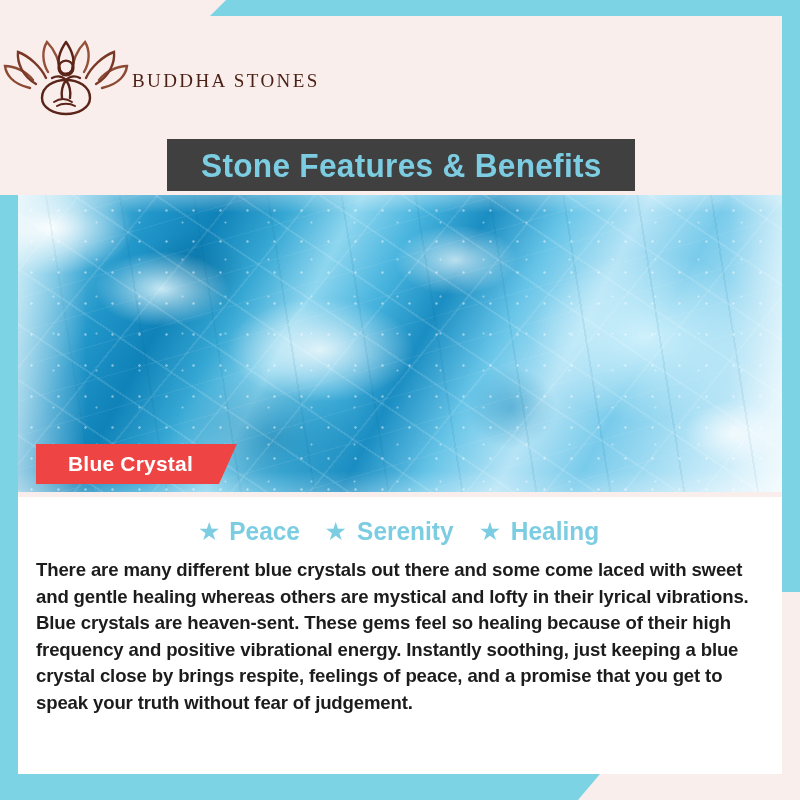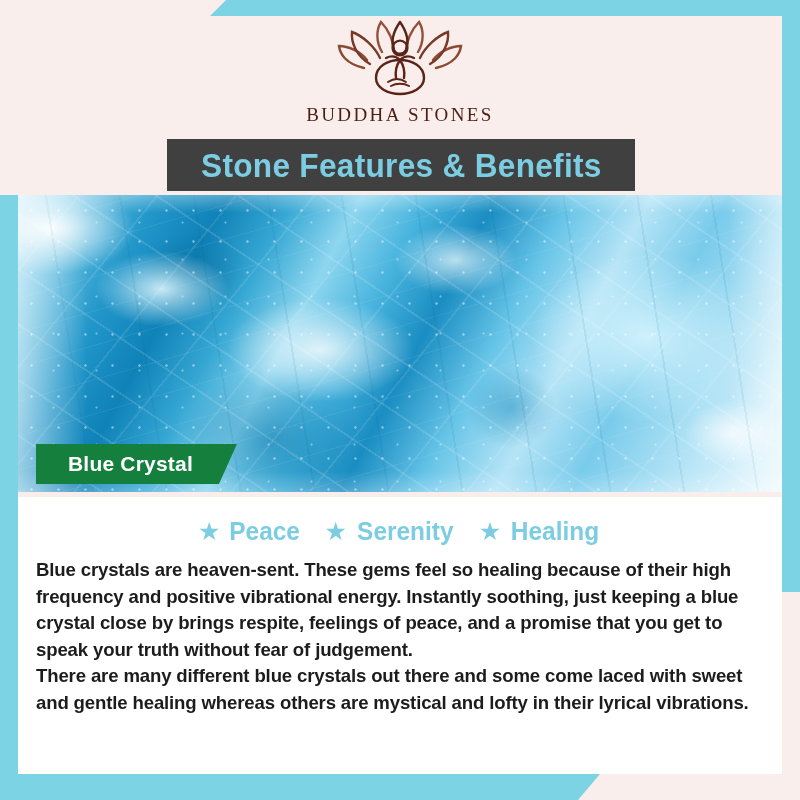--- a/index.html
+++ b/index.html
@@ -49,21 +49,21 @@
     background: #7cd3e4;
     clip-path: polygon(0 0, 100% 0, calc(100% - 22px) 100%, 0 100%);
   }
 
   
   .logo-area {
     position: absolute;
     top: 18px; left: 0; right: 0;
     height: 122px;
     display: flex;
-    flex-direction: column;
+    flex-direction: row;
     align-items: center;
     justify-content: flex-start;
     z-index: 4;
   }
   .logo-mark { width: 132px; height: 82px; display: block; }
   .logo-text {
     margin-top: 4px;
     font-family: "Liberation Serif", serif;
     font-size: 19px;
     letter-spacing: 2.4px;
@@ -165,21 +165,21 @@
       linear-gradient(to top, rgba(255,255,255,0.22), rgba(255,255,255,0) 7%);
   }
 
   
   .name-tag {
     position: absolute;
     left: 18px;
     bottom: 8px;
     height: 40px;
     padding: 0 44px 0 32px;
-    background: #15803d;
+    background: #ef4444;
     display: flex;
     align-items: center;
     clip-path: polygon(0 0, 100% 0, calc(100% - 18px) 100%, 0 100%);
     z-index: 3;
   }
   .name-tag-text {
     font-size: 21px;
     font-weight: 700;
     color: #ffffff;
     letter-spacing: 0.2px;
@@ -306,19 +306,19 @@
         <span class="benefit-star">★</span>
         <span class="benefit-label">Serenity</span>
       </div>
       <div class="benefit">
         <span class="benefit-star">★</span>
         <span class="benefit-label">Healing</span>
       </div>
     </div>
 
     <div class="body-copy">
+      <p>There are many different blue crystals out there and some come laced with sweet and gentle healing whereas others are mystical and lofty in their lyrical vibrations.</p>
       <p>Blue crystals are heaven-sent. These gems feel so healing because of their high frequency and positive vibrational energy. Instantly soothing, just keeping a blue crystal close by brings respite, feelings of peace, and a promise that you get to speak your truth without fear of judgement.</p>
-      <p>There are many different blue crystals out there and some come laced with sweet and gentle healing whereas others are mystical and lofty in their lyrical vibrations.</p>
     </div>
 
   </div>
 
 </div>
 
 </body></html>

